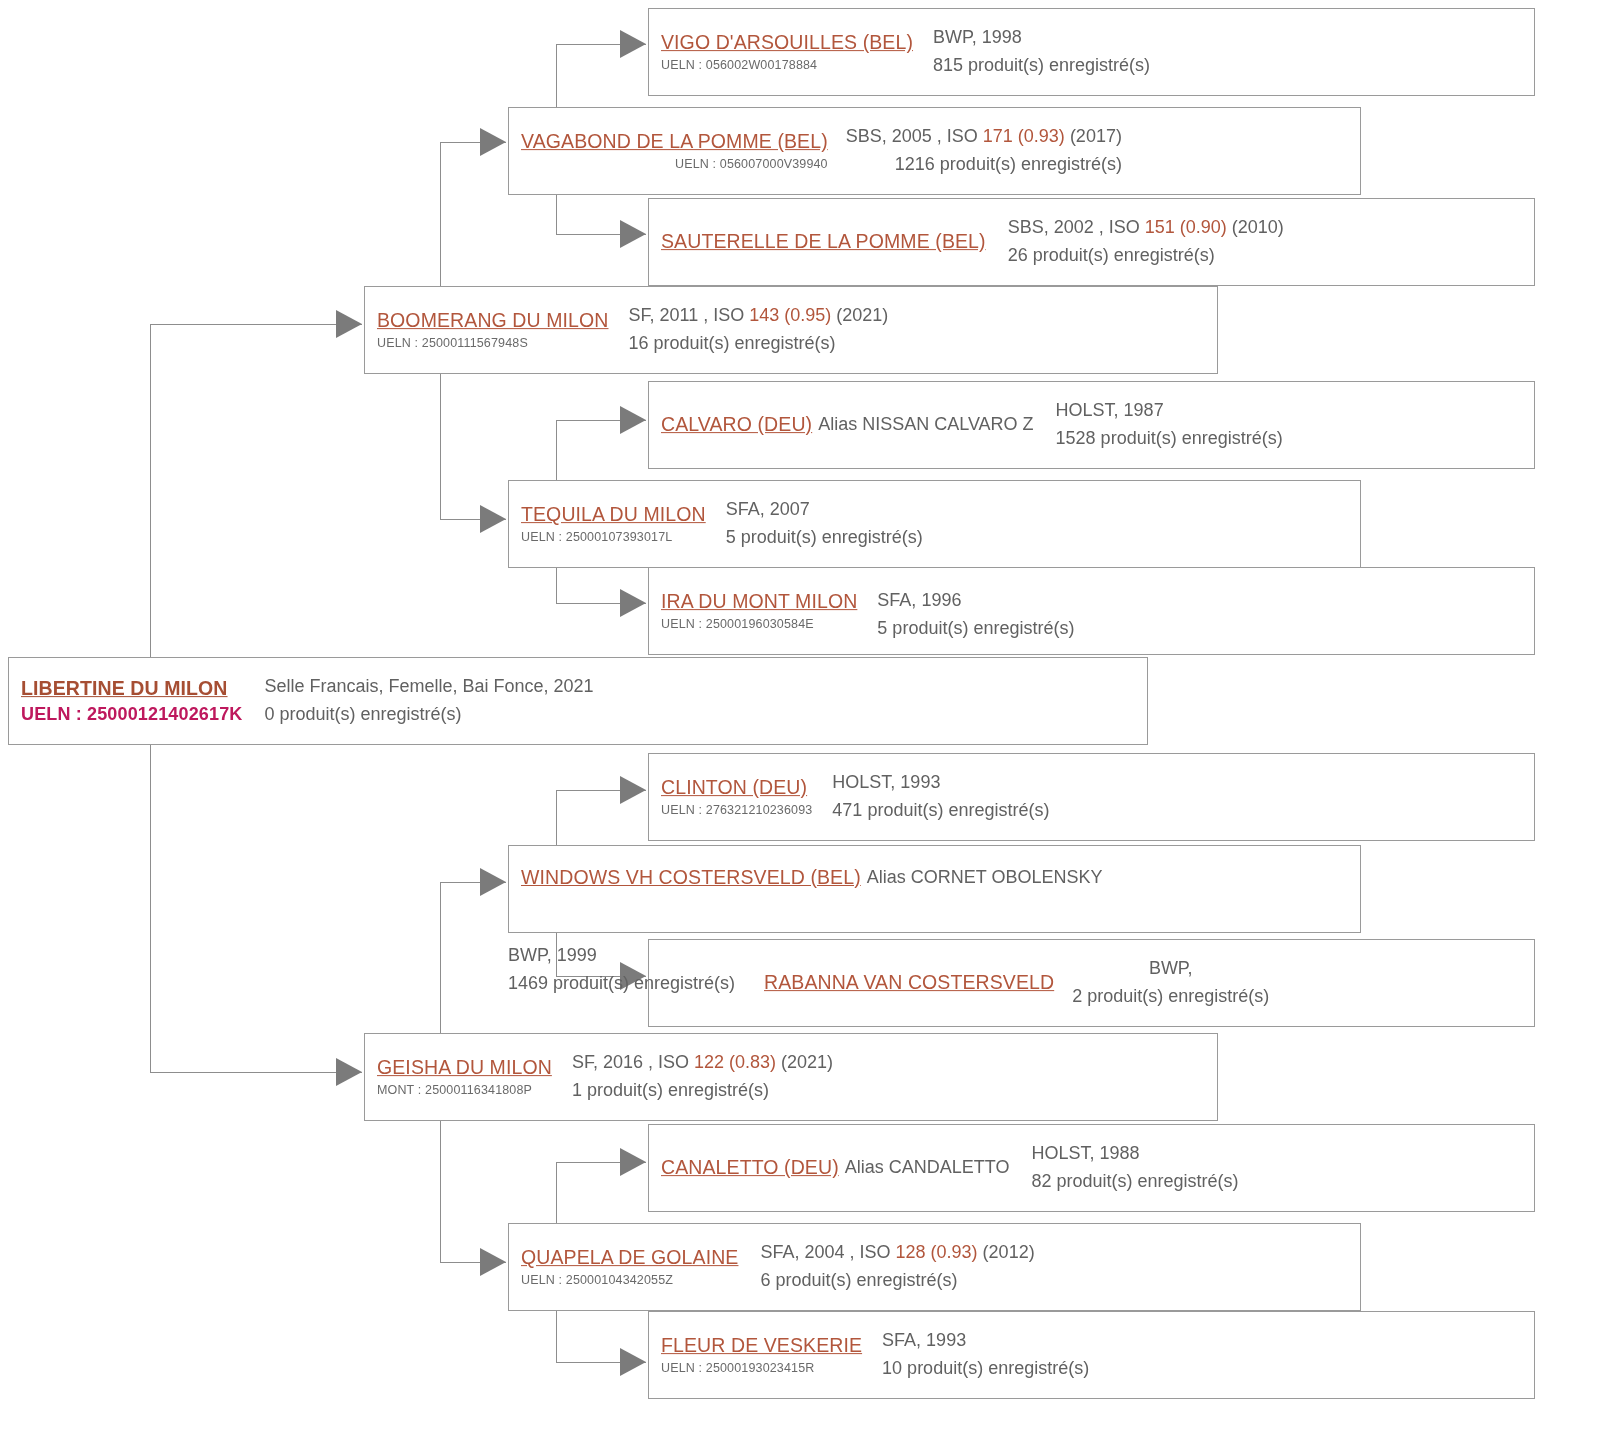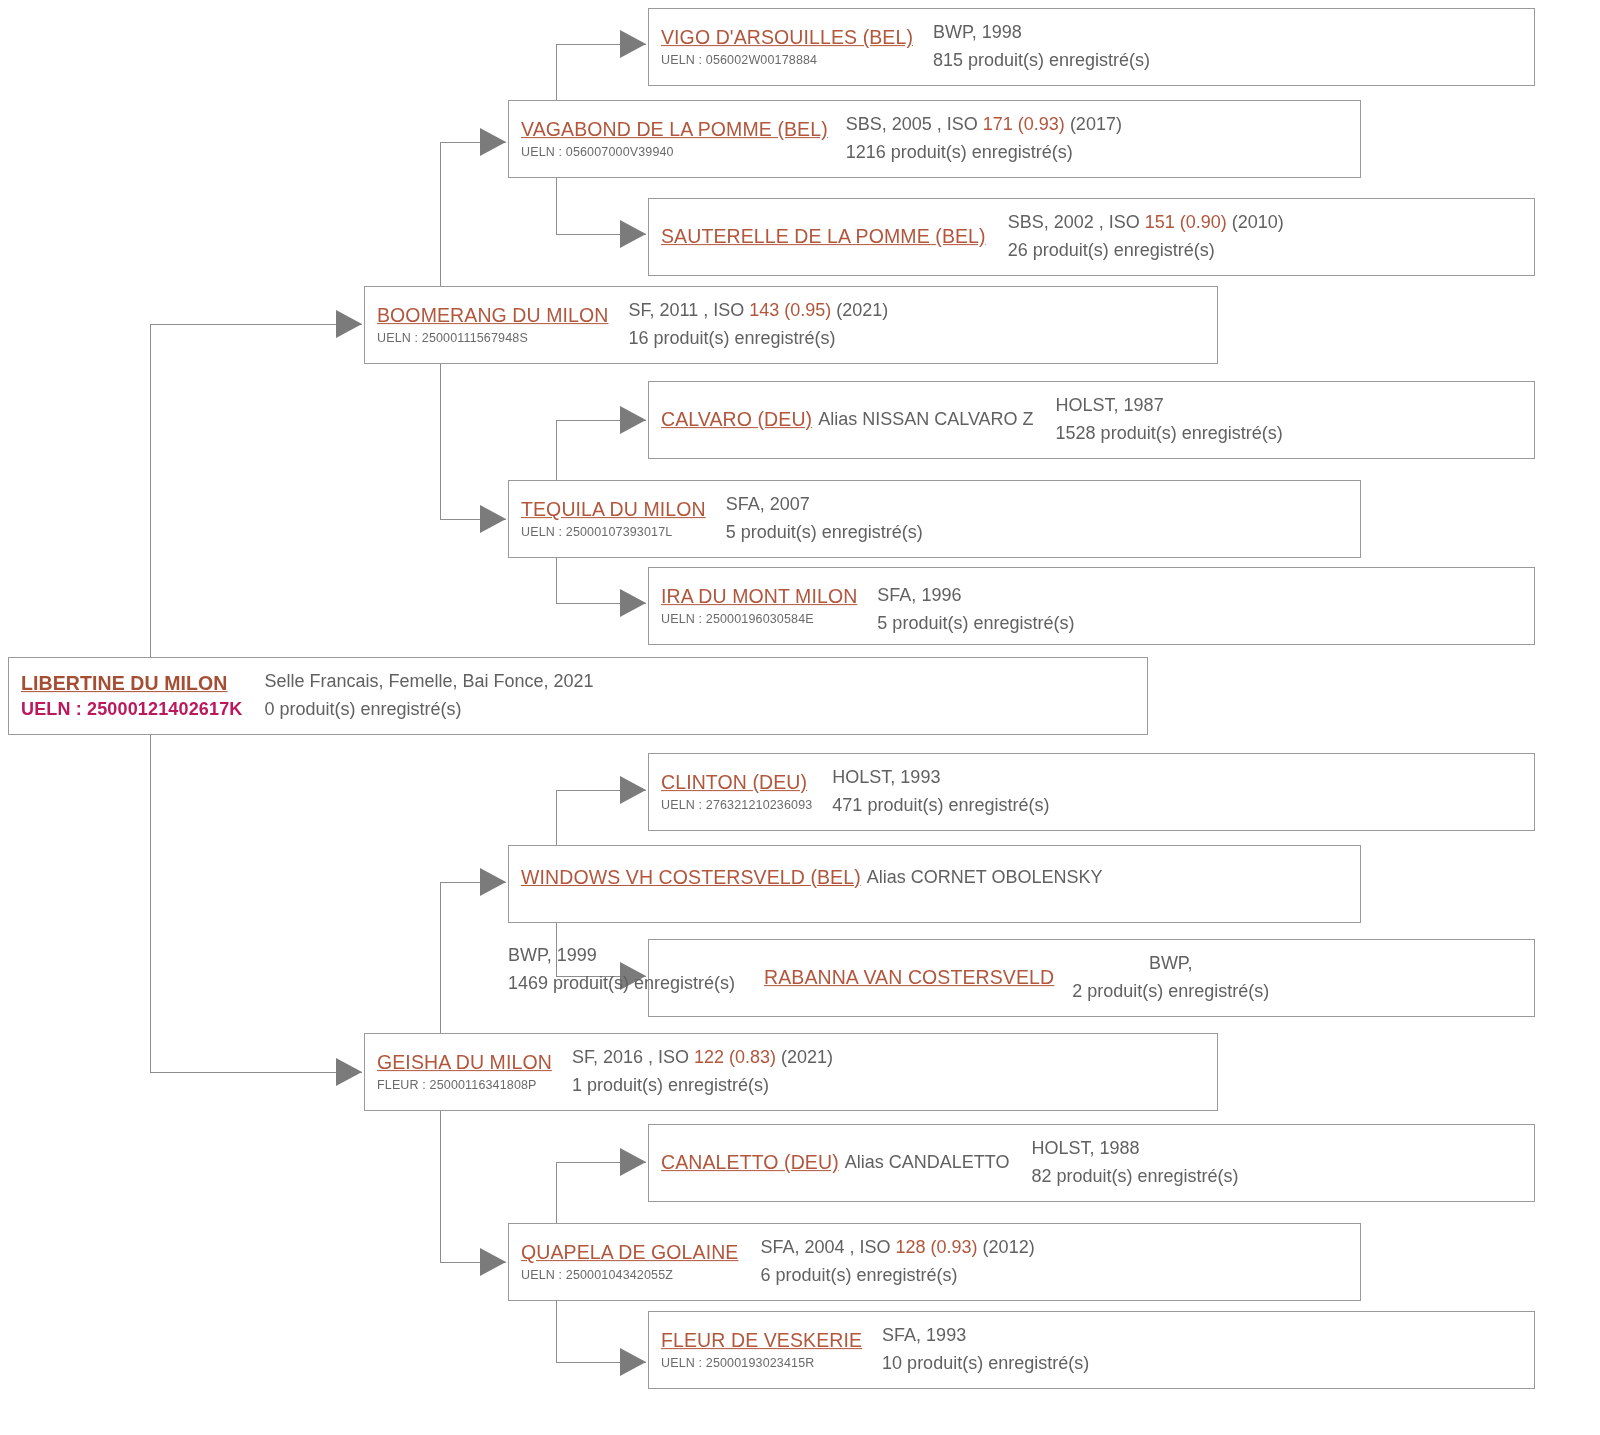--- a/index.html
+++ b/index.html
@@ -26,21 +26,21 @@
     border-bottom:14px solid transparent;
     border-left:26px solid #7b7b7b;
   }
 
   
   .node{
     position:absolute;
     box-sizing:border-box;
     border:1px solid #9a9a9a;
     background:#ffffff;
-    height:78px;
+    height:88px;
     text-decoration:underline;
   }
   .node .inner{
     position:absolute;
     left:12px;
     top:50%;
     transform:translateY(-50%);
     white-space:nowrap;
     display:flex;
     align-items:center;
@@ -160,21 +160,21 @@
           <span class="nm">VIGO D'ARSOUILLES (BEL)</span>
           <span class="ueln">UELN : 056002W00178884</span>
         </span>
         <span class="detail" style="margin-left:20px;">
           <span>BWP, 1998</span>
           <span class="l2">815 produit(s) enregistré(s)</span>
         </span>
       </div>
     </div>
 
-    <div class="node" style="left:508px; top:100px; width:853px;">
+    <div class="node" style="left:508px; top:107px; width:853px;text-align:right;">
       <div class="inner">
         <span class="idcol">
           <span class="nm">VAGABOND DE LA POMME (BEL)</span>
           <span class="ueln">UELN : 056007000V39940</span>
         </span>
         <span class="detail" style="margin-left:18px;">
           <span><span>SBS, 2005 , ISO </span><span class="iso">171 (0.93)</span><span> (2017)</span></span>
           <span class="l2">1216 produit(s) enregistré(s)</span>
         </span>
       </div>
@@ -280,21 +280,21 @@
           <span>BWP,</span>
           <span class="l2">2 produit(s) enregistré(s)</span>
         </span>
       </div>
     </div>
 
     <div class="node" style="left:364px; top:1033px; width:854px;">
       <div class="inner">
         <span class="idcol">
           <span class="nm">GEISHA DU MILON</span>
-          <span class="ueln">FLEUR : 25000116341808P</span>
+          <span class="ueln">MONT : 25000116341808P</span>
         </span>
         <span class="detail" style="margin-left:20px;">
           <span><span>SF, 2016 , ISO </span><span class="iso">122 (0.83)</span><span> (2021)</span></span>
           <span class="l2">1 produit(s) enregistré(s)</span>
         </span>
       </div>
     </div>
 
     <div class="node" style="left:648px; top:1124px; width:887px;padding-left:17px;">
       <div class="inner">

